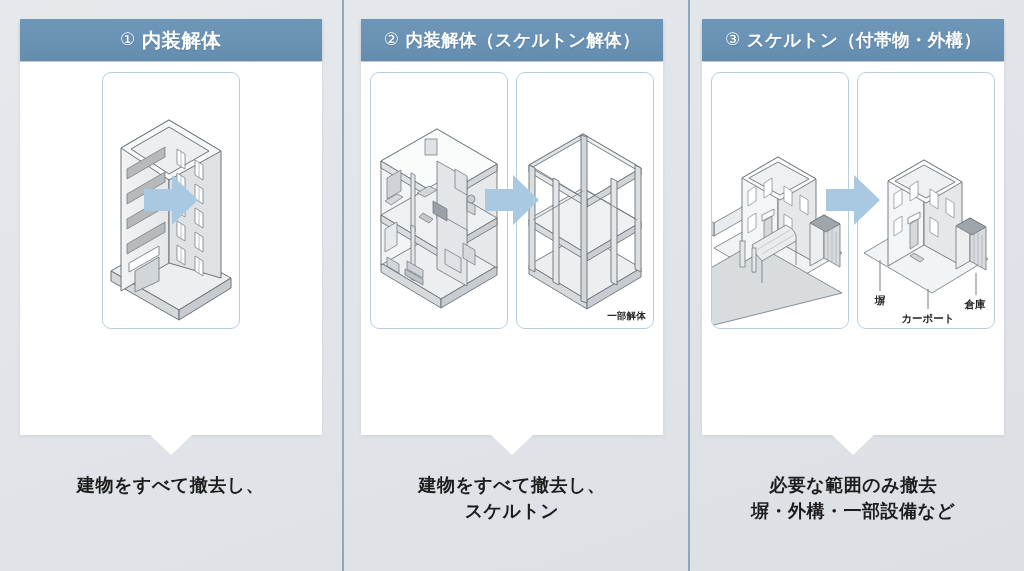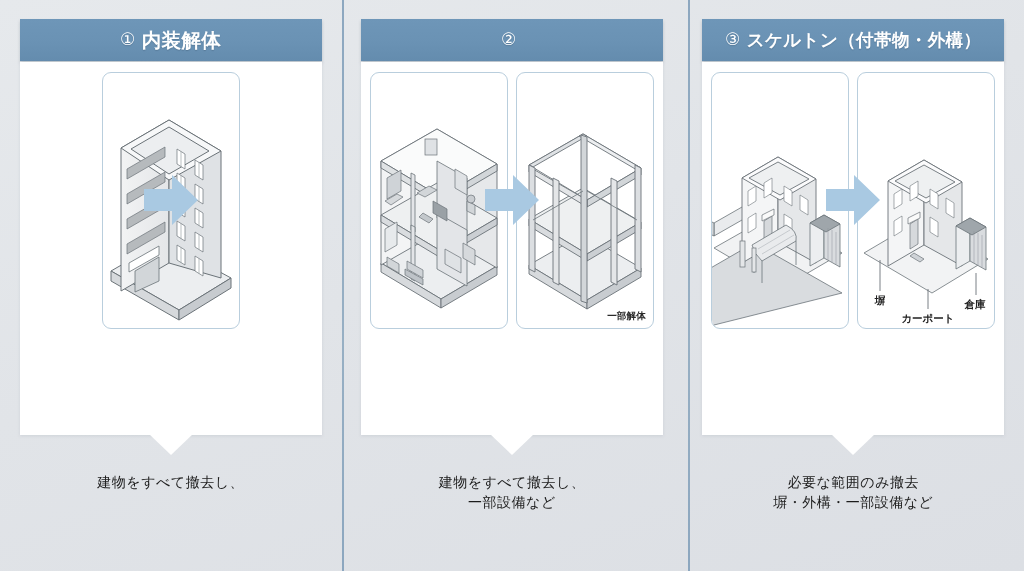--- a/index.html
+++ b/index.html
@@ -84,21 +84,21 @@
     position:absolute;left:50%;top:128px;
     transform:translate(-50%,-50%);
     z-index:3;
   }
 
   
   .cap{
     position:absolute;top:472px;left:0;right:0;
     text-align:center;
     color:#1c1c1c;
-    font-size:14px;font-weight:normal;
+    font-size:18px;font-weight:bold;
     line-height:1.45;
     letter-spacing:.5px;
   }
   .cap span{display:block;}
 </style>
 </head>
 <body>
 
 <div class="board">
 
@@ -183,20 +183,21 @@
     </div>
 
     <div class="cap">
       <span>建物をすべて撤去し、</span>
     </div>
   </div>
 
   <div class="col">
     <div class="hdr hdr-small">
       <span class="num">②</span>
+      <span>内装解体（スケルトン解体）</span>
     </div>
 
     <div class="card">
       <div class="panes">
 
         <div class="pane">
           <svg width="136" height="255" viewBox="0 0 136 255">
             <g stroke="#6b7378" stroke-width=".9" stroke-linejoin="round">
 
               <polygon points="10,190 66,158 126,193 70,226" fill="#eceef0"></polygon>
@@ -297,21 +298,21 @@
 
         <svg class="arrow" width="58" height="56" viewBox="0 0 58 56">
           <polygon points="2,17 30,17 30,3 56,28 30,53 30,39 2,39" fill="#a9c9e2"></polygon>
         </svg>
       </div>
       <div class="notch"></div>
     </div>
 
     <div class="cap">
       <span>建物をすべて撤去し、</span>
-      <span>一部設備など</span>
+      <span>スケルトン</span>
     </div>
   </div>
 
   <div class="col">
     <div class="hdr hdr-small">
       <span class="num">③</span>
       <span>スケルトン（付帯物・外構）</span>
     </div>
 
     <div class="card">

